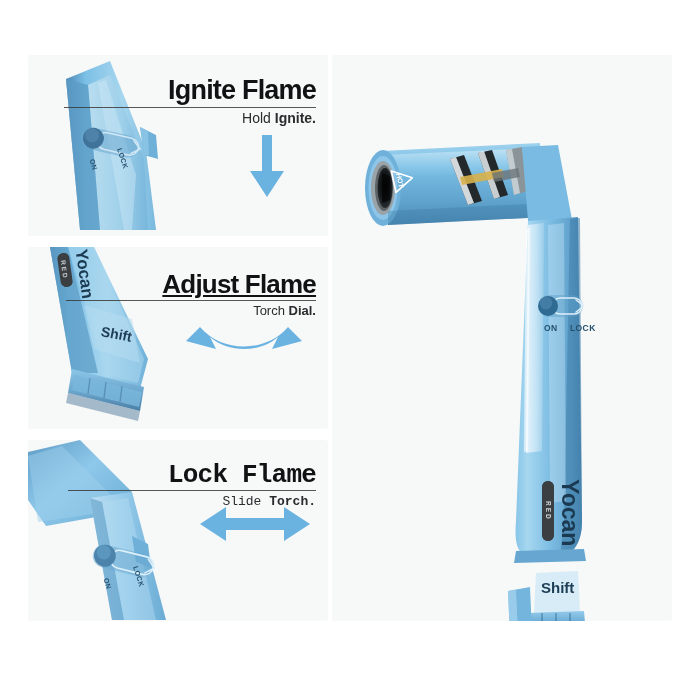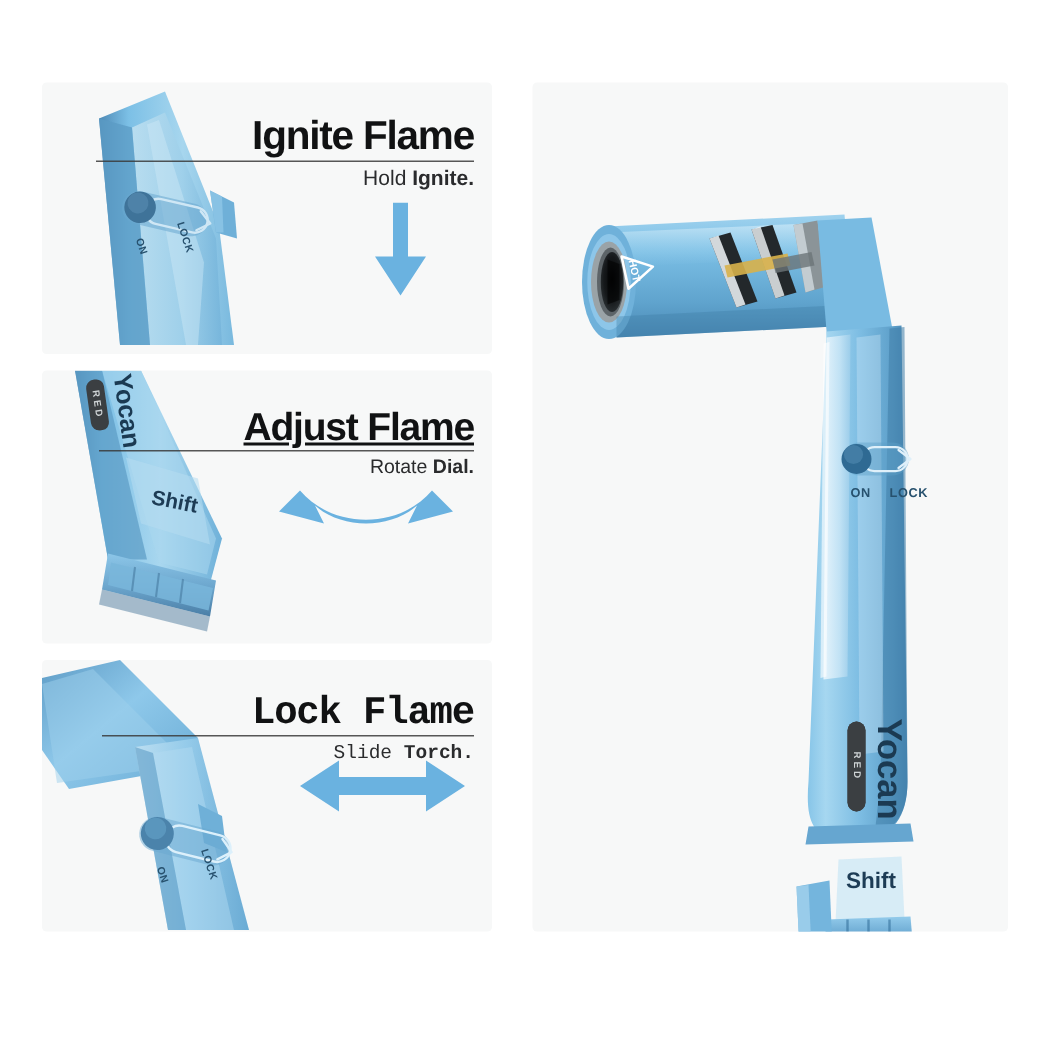--- a/index.html
+++ b/index.html
@@ -15,21 +15,21 @@
     height: 700px;
     background: #ffffff;
     overflow: hidden;
   }
   .grid {
     position: absolute;
     left: 0; top: 0;
     width: 700px; height: 676px;
     display: flex;
     flex-direction: row;
-    gap: 27px;
+    gap: 4px;
     padding: 55px 28px 55px 28px;
     box-sizing: border-box;
   }
   .col-left {
     width: 300px;
     display: flex;
     flex-direction: column;
     gap: 11px;
   }
   .col-right {
@@ -240,21 +240,21 @@
 
           <rect x="32" y="6" width="11" height="34" rx="5" fill="#3b3f42" transform="rotate(-8 37 23)"></rect>
         </svg>
         <div class="yocan-lbl" style="left:46px;top:2px;font-size:17px;transform:rotate(-8deg);">Yocan</div>
         <div class="red-pill" style="left:31px;top:6px;width:11px;height:34px;transform:rotate(-8deg);">RED</div>
         <div class="shift-lbl" style="left:73px;top:79px;font-size:14px;transform:rotate(11deg);">Shift</div>
 
         <div class="head" style="top:24px;">
           <div class="rule" style="right:0;top:29px;width:250px;"></div>
           <div class="title">Adjust Flame</div>
-          <div class="subtitle"><span>Rotate </span><b>Dial.</b></div>
+          <div class="subtitle"><span>Torch </span><b>Dial.</b></div>
         </div>
 
         <div class="arrow-wrap" style="left:158px;top:72px;">
           <svg width="116" height="46" viewBox="0 0 116 46">
             <path d="M14 8 C36 34, 80 34, 102 8 L102 8 L116 22 L86 30 L92 18
                      C74 34, 42 34, 24 18 L30 30 L0 22 Z" fill="#6ab2e0"></path>
           </svg>
         </div>
       </div>
 

